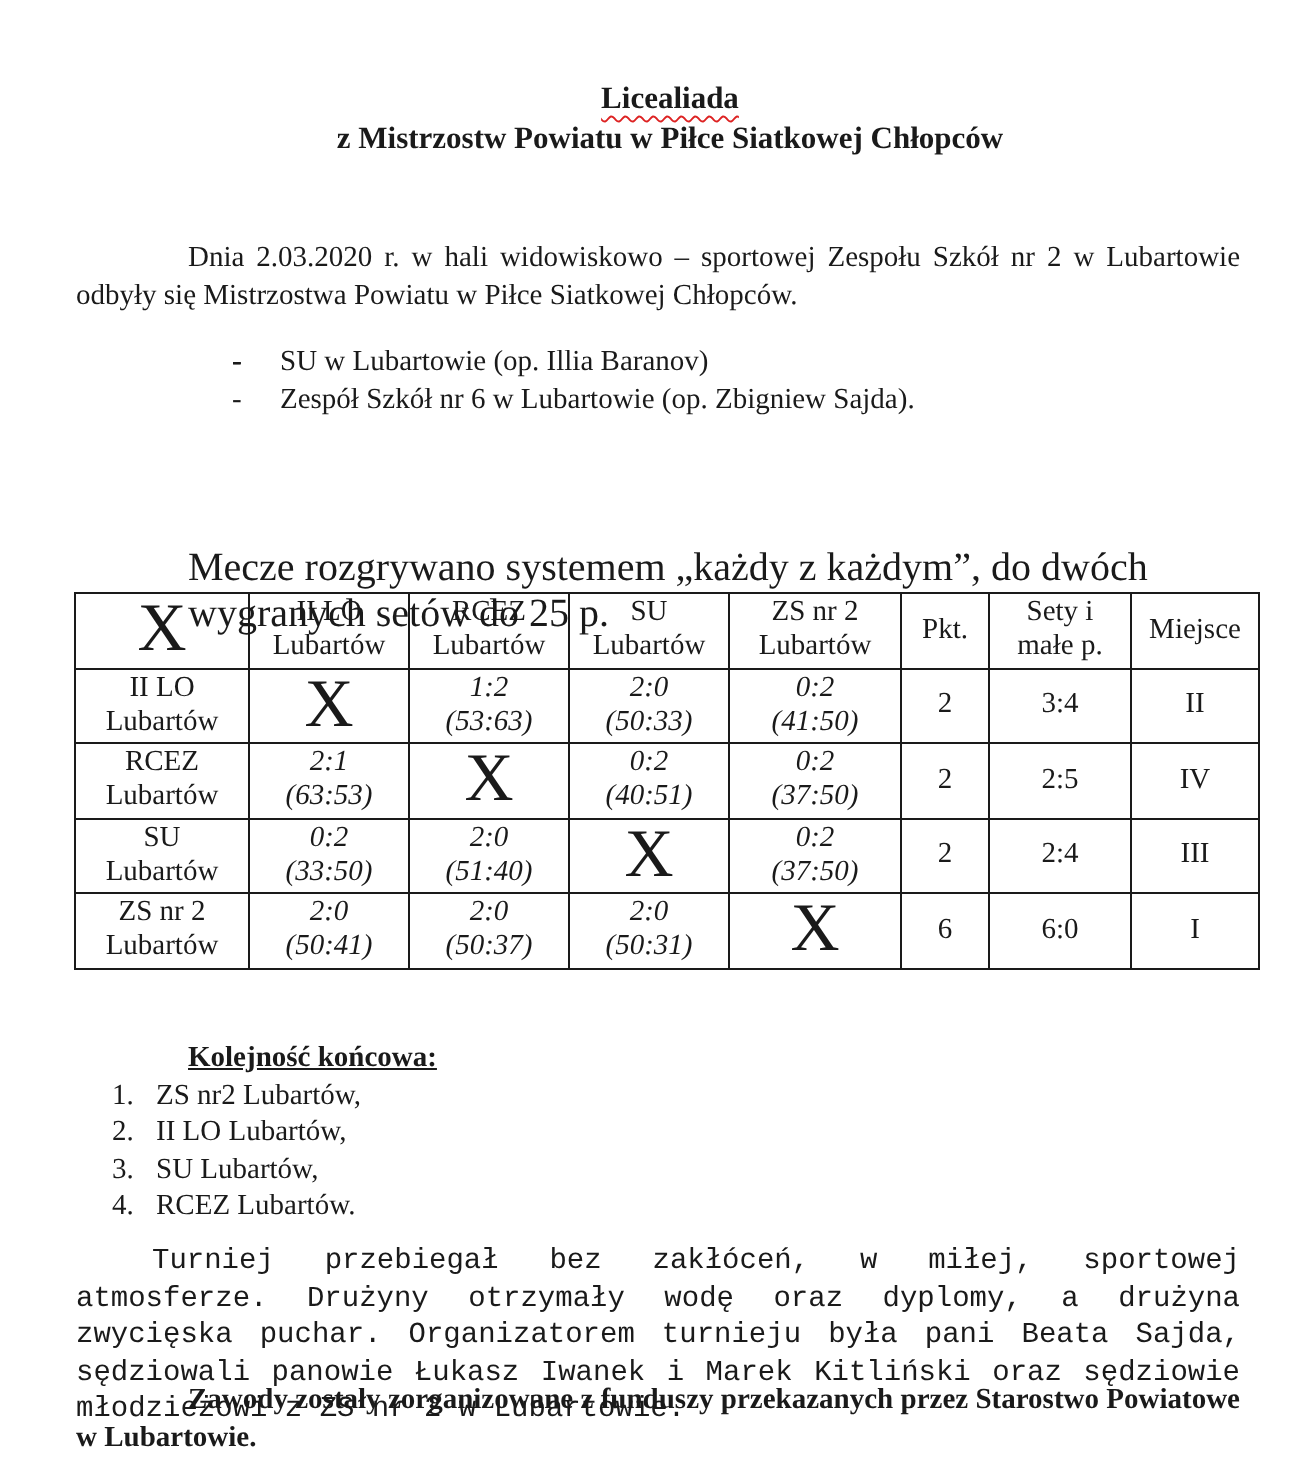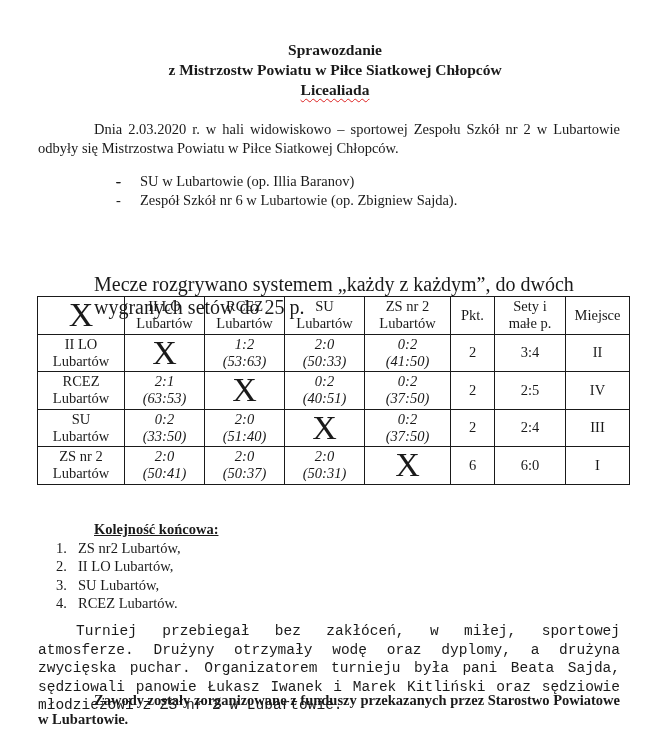--- a/index.html
+++ b/index.html
@@ -54,23 +54,22 @@
   .para3 {
     position: absolute; left: 38px; top: 691px; width: 582px;
     line-height: 18.6px; text-align: justify; font-weight: bold;
   }
   .para3 .indent { display: inline-block; width: 56px; }
 </style>
 </head>
 <body>
 
 <div class="title-block">
-  <div>Sprawozdanie</div>
+  <div><span class="spell">Licealiada</span></div>
   <div>z Mistrzostw  Powiatu w Piłce Siatkowej Chłopców</div>
-  <div><span class="spell">Licealiada</span></div>
 </div>
 
 <div class="para1"><span class="indent"></span><span>Dnia 2.03.2020 r. w hali widowiskowo – sportowej Zespołu Szkół nr 2 w Lubartowie odbyły się Mistrzostwa Powiatu w Piłce Siatkowej Chłopców.</span></div>
 
 <div class="teams">
   <ul>
     <li><span class="dash">-</span></li>
     <li><span class="dash">-</span></li>
     <li><span class="dash">-</span><span>SU w Lubartowie (op. Illia Baranov)</span></li>
     <li><span class="dash">-</span><span>Zespół Szkół nr 6 w Lubartowie (op. Zbigniew Sajda).</span></li>

